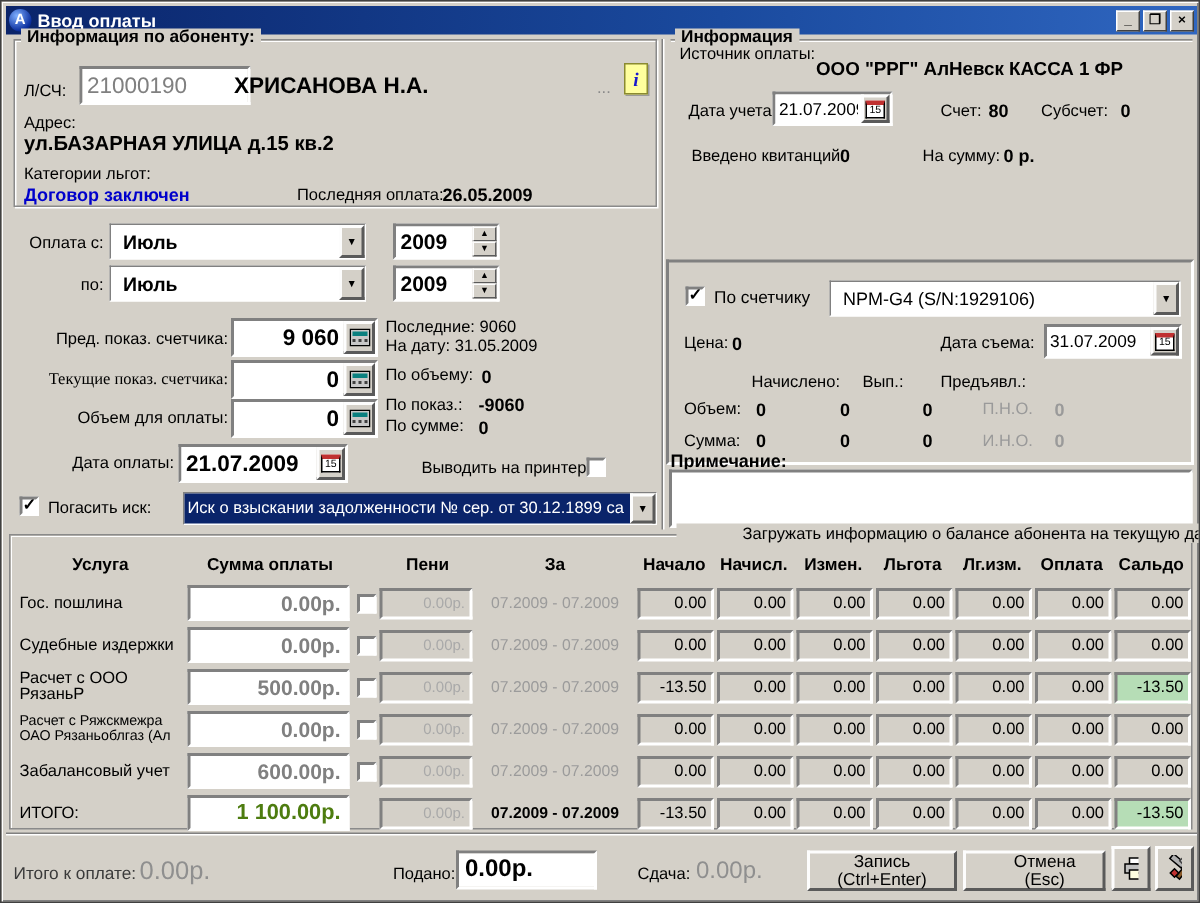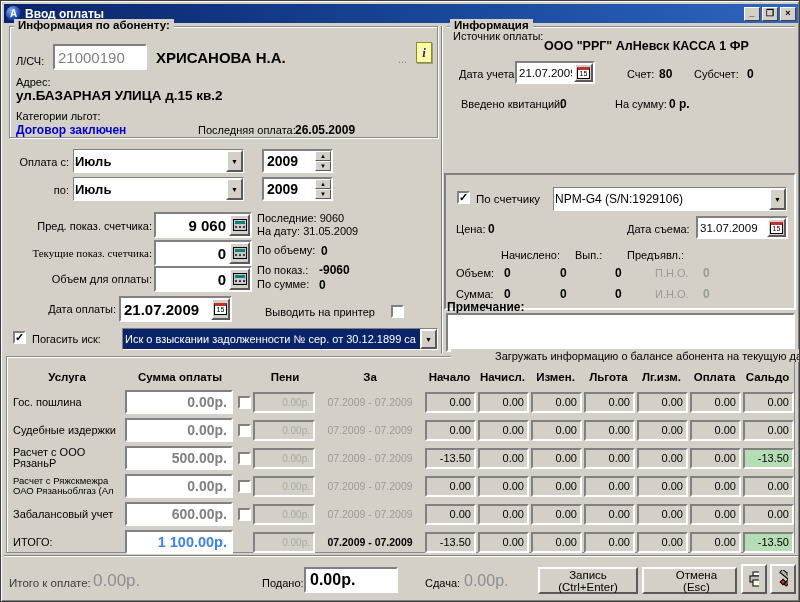--- a/index.html
+++ b/index.html
@@ -23,21 +23,21 @@
   .legend{position:absolute;top:-8px;background:#d4d0c8;padding:0 4px;font-size:11.5px;font-weight:bold;white-space:nowrap;}
   .lbl{position:absolute;font-size:11px;color:#000;white-space:nowrap;}
   .b{font-weight:bold;}
   .gray{color:#8a8a8a;}
   .etch-h{position:absolute;height:0;border-top:1px solid #808080;border-bottom:1px solid #ffffff;}
   .etch-v{position:absolute;width:0;border-left:1px solid #808080;border-right:1px solid #ffffff;}
   input{outline:none;}
   .field{position:absolute;display:flex;align-items:stretch;}
   .field input{flex:1;min-width:0;border:none;background:#fff;font-family:"Liberation Sans",sans-serif;}
   .combo{position:absolute;display:flex;align-items:stretch;background:#fff;}
-  .combo .txt{flex:1;display:flex;align-items:center;padding:0 1px;font-size:13px;font-weight:bold;overflow:hidden;white-space:nowrap;}
+  .combo .txt{flex:1;display:flex;align-items:center;padding:0 8px;font-size:13px;font-weight:bold;overflow:hidden;white-space:nowrap;}
   .drop-btn{width:17px;background:#d4d0c8;border:2px solid;border-color:#fdfdfd #5a5a5a #5a5a5a #fdfdfd;
     display:flex;align-items:center;justify-content:center;font-size:7px;color:#000;flex:none;}
   .spin{width:16px;display:flex;flex-direction:column;flex:none;}
   .spin div{flex:1;background:#d4d0c8;border:1px solid;border-color:#fdfdfd #5a5a5a #5a5a5a #fdfdfd;
     display:flex;align-items:center;justify-content:center;font-size:6px;line-height:1;}
   .cal-btn{width:19px;background:#d4d0c8;border:2px solid;border-color:#fdfdfd #5a5a5a #5a5a5a #fdfdfd;
     display:flex;align-items:center;justify-content:center;flex:none;}
   .cal-ic{width:13px;height:12px;background:#fff;border:1px solid #000;border-top:3px solid #c03030;
     font-size:7px;line-height:8px;text-align:center;color:#000;}
   .calc-btn{width:21px;background:#d4d0c8;border:2px solid;border-color:#fdfdfd #5a5a5a #5a5a5a #fdfdfd;
@@ -49,21 +49,21 @@
   
   .tgrid{position:absolute;left:2px;top:9px;display:grid;
     grid-template-columns:116px 110px 18px 64px 106px repeat(7,53px);
     grid-template-rows:22px repeat(6,28px);align-items:center;}
   .th{font-size:11.5px;font-weight:bold;text-align:center;}
   .svc{font-size:11px;padding-left:4px;overflow:hidden;white-space:pre-line;line-height:11px;}
   .svc.small{font-size:9.5px;line-height:10px;}
   .sumin{width:108px;height:24px;display:flex;align-items:center;justify-content:flex-end;
     padding-right:4px;font-size:14px;font-weight:bold;color:#808080;background:#fff;
     border:2px solid;border-color:#808080 #fff #fff #808080;}
-  .sumin.total{color:#3b82f6;font-size:14.5px;}
+  .sumin.total{color:#4d7c0f;font-size:14.5px;}
   .penin{width:62px;height:21px;display:flex;align-items:center;justify-content:flex-end;padding-right:3px;
     font-size:10px;color:#a9a9a9;background:#d4d0c8;border:2px solid;border-color:#808080 #fff #fff #808080;}
   .za{font-size:10.5px;color:#9b9b9b;text-align:center;white-space:nowrap;}
   .za.total{color:#000;font-weight:bold;}
   .ncell{width:51px;height:21px;display:flex;align-items:center;justify-content:flex-end;padding-right:3px;
     font-size:11px;color:#000;background:#d4d0c8;border:2px solid;border-color:#808080 #fff #fff #808080;margin-left:2px;}
   .ncell.green{background:#b6ddb6;}
   .info-ic{position:absolute;width:16px;height:21px;background:#ffff9e;border:1px solid #8a8a30;
     color:#1a1acc;font-family:"Liberation Serif",serif;font-style:italic;font-weight:bold;font-size:13px;
     text-align:center;line-height:19px;box-shadow:1px 1px 0 #9a9a9a;}
@@ -81,21 +81,21 @@
     <div class="tb-btns">
       <div class="tb-btn">_</div>
       <div class="tb-btn">❐</div>
       <div class="tb-btn">×</div>
     </div>
   </div>
 
   <div class="groupbox" style="left:8px;top:25px;width:429px;height:112px;">
     <span class="legend" style="left:4px;">Информация по абоненту:</span>
     <span class="lbl" style="left:6px;top:28px;">Л/СЧ:</span>
-    <div class="field sunken" style="left:43px;top:17px;width:94px;height:26px;">
+    <div class="field sunken" style="left:43px;top:17px;width:114px;height:26px;">
       <input style="font-size: 15px; color: rgb(128, 128, 128); padding-left: 3px;" value="21000190">
     </div>
     <span class="lbl b" style="left:146px;top:22px;font-size:15px;text-align:center;">ХРИСАНОВА  Н.А.</span>
     <span class="lbl gray" style="left:388px;top:26px;">...</span>
     <div class="info-ic" style="left:406px;top:15px;">i</div>
     <span class="lbl" style="left:6px;top:49px;">Адрес:</span>
     <span class="lbl b" style="left:6px;top:61px;font-size:13.5px;">ул.БАЗАРНАЯ УЛИЦА д.15 кв.2</span>
     <span class="lbl" style="left:6px;top:83px;">Категории льгот:</span>
     <span class="lbl b" style="left:6px;top:96px;font-size:12px;color:#0000cc;">Договор заключен</span>
     <span class="lbl" style="left:188px;top:97px;">Последняя оплата:</span>
@@ -200,21 +200,21 @@
   <span class="lbl" style="left:256px;top:277px;">По сумме:</span>
   <span class="lbl b" style="left:318px;top:277px;font-size:12px;">0</span>
 
   <span class="lbl" style="left:8px;top:302px;width:107px;text-align:right;">Дата оплаты:</span>
   <div class="field sunken" style="left:118px;top:295px;width:113px;height:26px;">
     <input style="font-size: 15px; font-weight: bold; padding-left: 3px;" value="21.07.2009">
     <div class="cal-btn">
         <div class="cal-ic">15</div>
       </div>
   </div>
-  <span class="lbl" style="left:264px;top:305px;">Выводить на принтер</span>
+  <span class="lbl" style="left:280px;top:305px;">Выводить на принтер</span>
   <div class="cb" style="position:absolute;left:390px;top:304px;"></div>
 
   <div class="cb" style="position:absolute;left:12px;top:330px;">✓</div>
   <span class="lbl" style="left:31px;top:332px;">Погасить иск:</span>
   <div class="combo sunken-flat" style="left:121px;top:327px;width:316px;height:22px;">
     <span class="sel-txt">Иск о взыскании задолженности № сер. от 30.12.1899 са</span>
     <div class="drop-btn">▼</div>
   </div>
 
   <div style="position:absolute;left:443px;top:172px;width:352px;height:137px;border:2px solid;border-color:#808080 #fff #fff #808080;background:#d4d0c8;">

